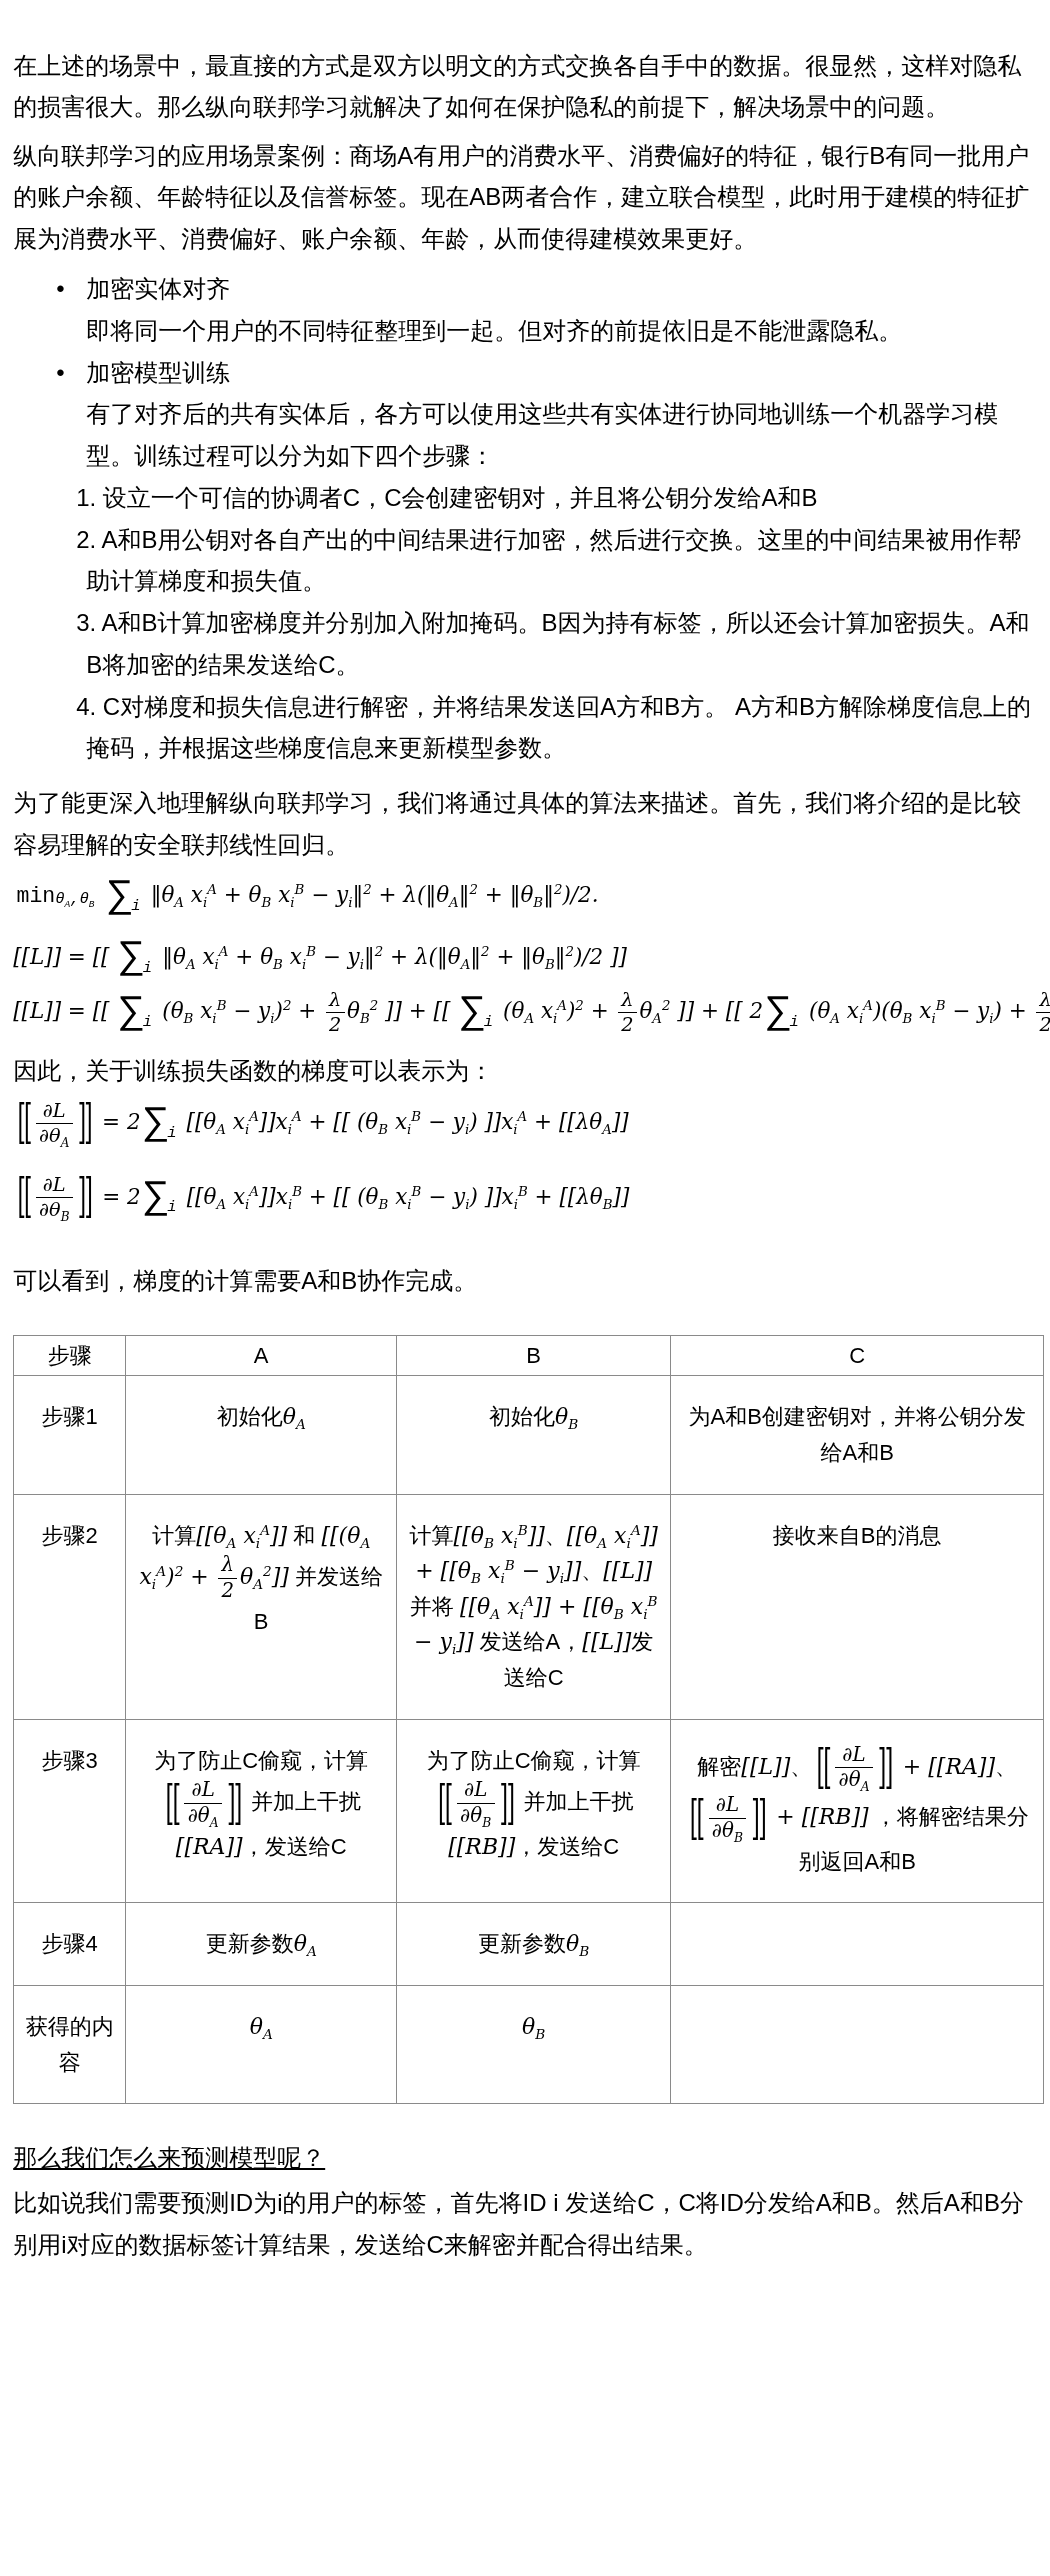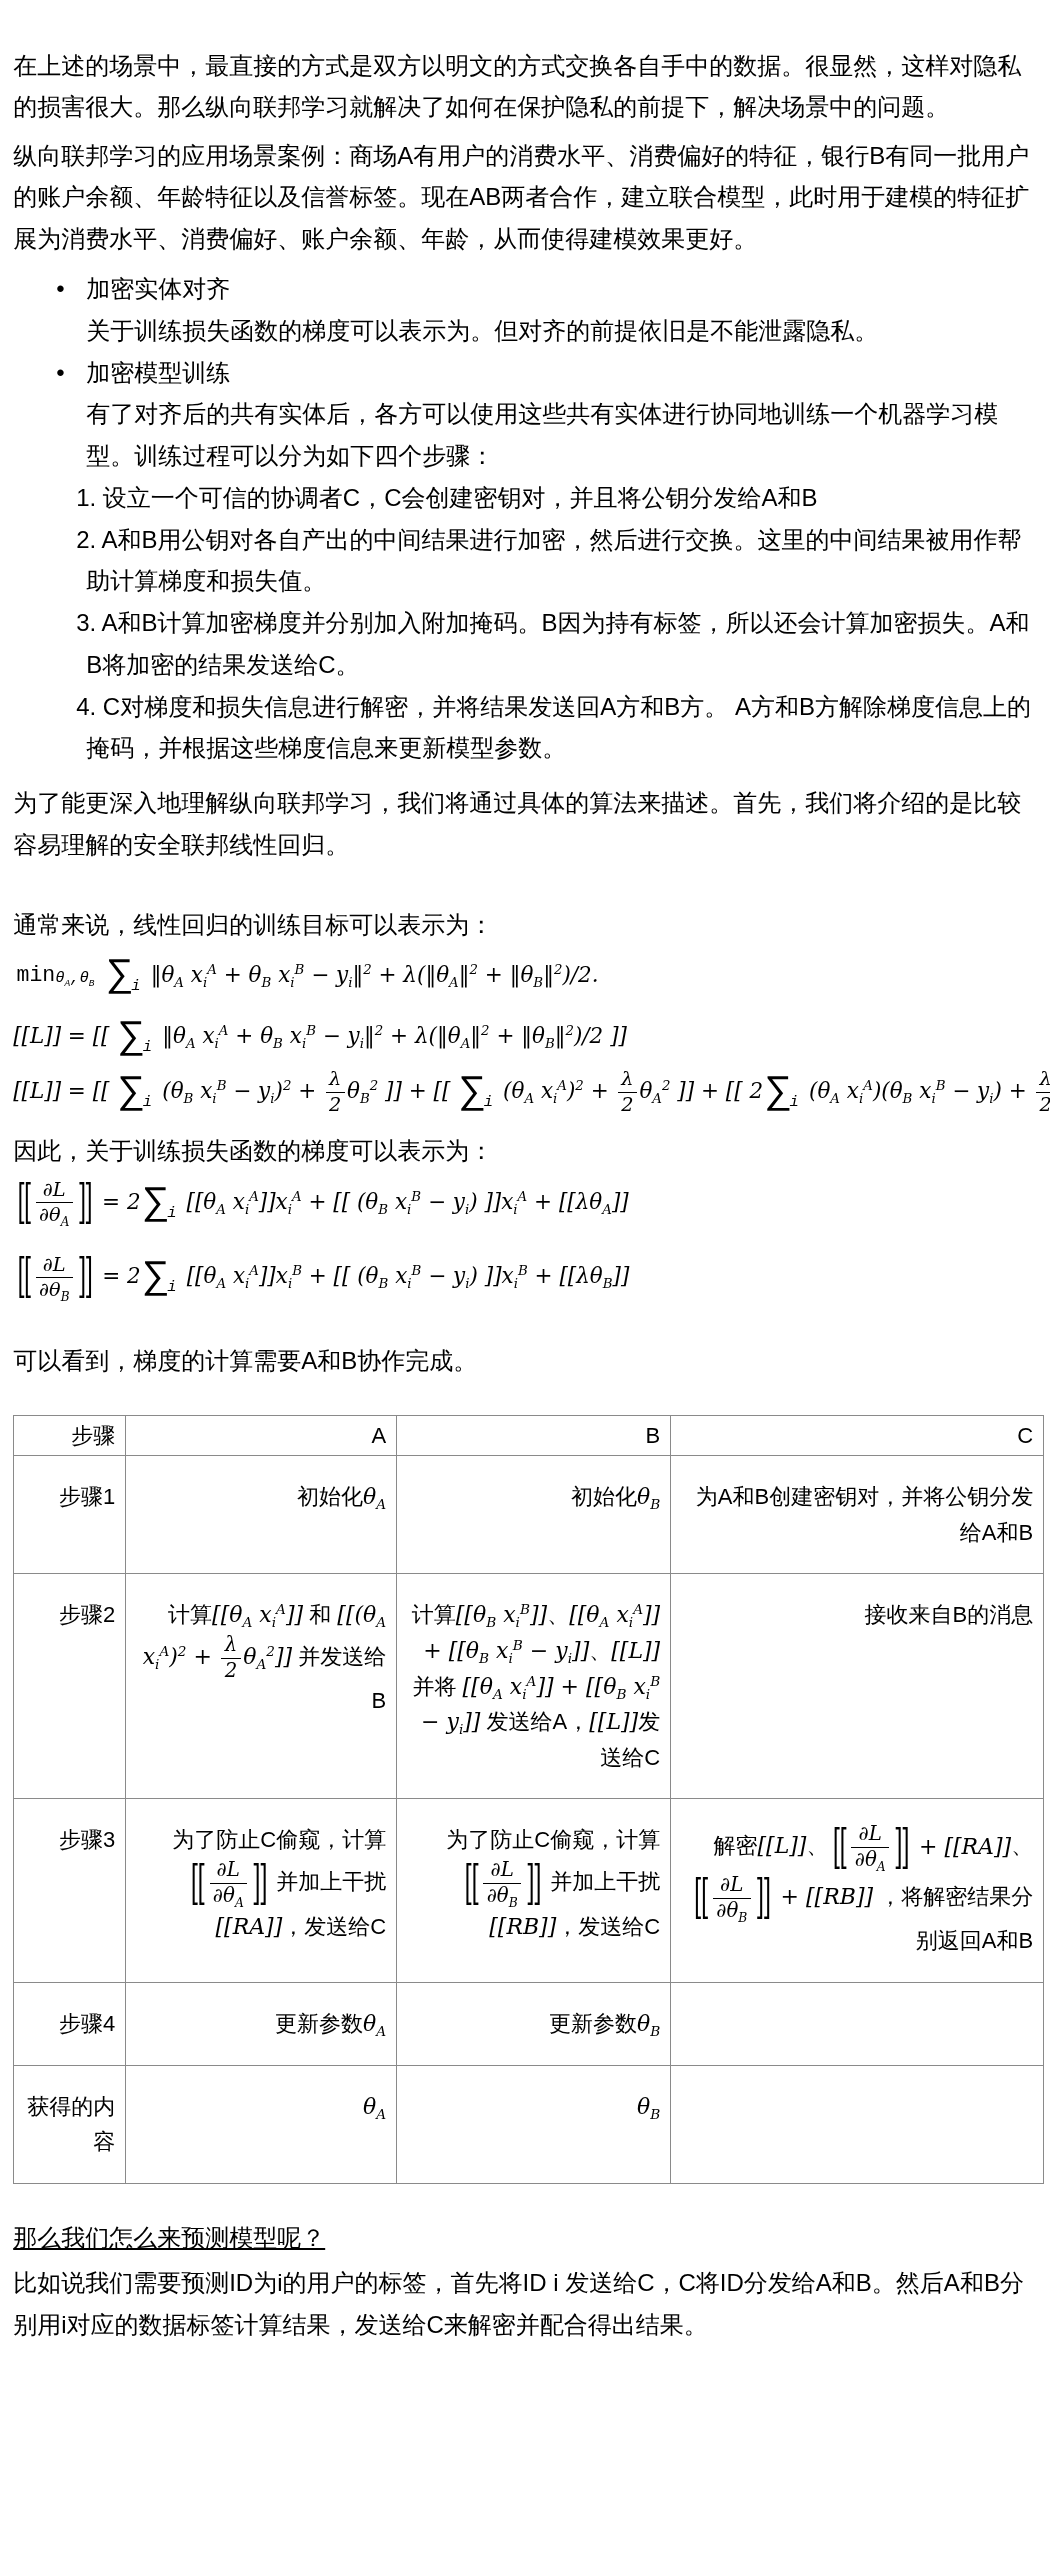--- a/index.html
+++ b/index.html
@@ -48,21 +48,21 @@
   .formula.f-grad-b { margin: 0 0 6.6px 0; }
 
   
   table.protocol {
     border-collapse: collapse; table-layout: fixed;
     margin: 33px 0 0 0; width: 1031px;
     font-size: 22px; line-height: 1.6;
   }
   table.protocol th, table.protocol td {
     border: 1.7px solid #8a8a8a;
-    vertical-align: top; text-align: right;
+    vertical-align: top; text-align: center;
     padding: 23px 10px;
     font-weight: 400;
     word-break: break-word;
   }
   table.protocol th { height: 36px; vertical-align: middle; padding-top: 1.7px; padding-bottom: 1.7px; }
   table.protocol td { line-height: 1.62; }
 </style>
 </head>
 <body>
 
@@ -70,36 +70,35 @@
 
   <p class="para">在上述的场景中，最直接的方式是双方以明文的方式交换各自手中的数据。很显然，这样对隐私的损害很大。那么纵向联邦学习就解决了如何在保护隐私的前提下，解决场景中的问题。</p>
 
   <p class="para first">纵向联邦学习的应用场景案例：商场A有用户的消费水平、消费偏好的特征，银行B有同一批用户的账户余额、年龄特征以及信誉标签。现在AB两者合作，建立联合模型，此时用于建模的特征扩展为消费水平、消费偏好、账户余额、年龄，从而使得建模效果更好。</p>
 
 
   <div class="bullet-list">
     <div class="bullet-item">
       <span class="bullet-dot">•</span>
       <div>加密实体对齐</div>
-      <div>关于训练损失函数的梯度可以表示为。但对齐的前提依旧是不能泄露隐私。</div>
+      <div>即将同一个用户的不同特征整理到一起。但对齐的前提依旧是不能泄露隐私。</div>
     </div>
     <div class="bullet-item">
       <span class="bullet-dot">•</span>
       <div>加密模型训练</div>
       <div>有了对齐后的共有实体后，各方可以使用这些共有实体进行协同地训练一个机器学习模型。训练过程可以分为如下四个步骤：</div>
       <div class="step">1. 设立一个可信的协调者C，C会创建密钥对，并且将公钥分发给A和B</div>
       <div class="step">2. A和B用公钥对各自产出的中间结果进行加密，然后进行交换。这里的中间结果被用作帮助计算梯度和损失值。</div>
       <div class="step">3. A和B计算加密梯度并分别加入附加掩码。B因为持有标签，所以还会计算加密损失。A和B将加密的结果发送给C。</div>
       <div class="step">4. C对梯度和损失信息进行解密，并将结果发送回A方和B方。 A方和B方解除梯度信息上的掩码，并根据这些梯度信息来更新模型参数。</div>
     </div>
   </div>
 
   <p class="para tight">为了能更深入地理解纵向联邦学习，我们将通过具体的算法来描述。首先，我们将介绍的是比较容易理解的安全联邦线性回归。</p>
 
-  <p class="para">通常来说，线性回归的训练目标可以表示为：</p>
 
   <div class="formula f-objective"><span class="m"><span class="uop">
           <span class="opname">min</span>
           <span class="ulow">θ<sub>A</sub>,θ<sub>B</sub></span>
         </span> <span class="uop">
           <span class="sigma">∑</span>
           <span class="ulow">i</span>
         </span> ‖θ<sub>A</sub> x<sub>i</sub><sup>A</sup> + θ<sub>B</sub> x<sub>i</sub><sup>B</sup> − y<sub>i</sub>‖<sup>2</sup> + λ(‖θ<sub>A</sub>‖<sup>2</sup> + ‖θ<sub>B</sub>‖<sup>2</sup>)/2.</span></div>
 
 

